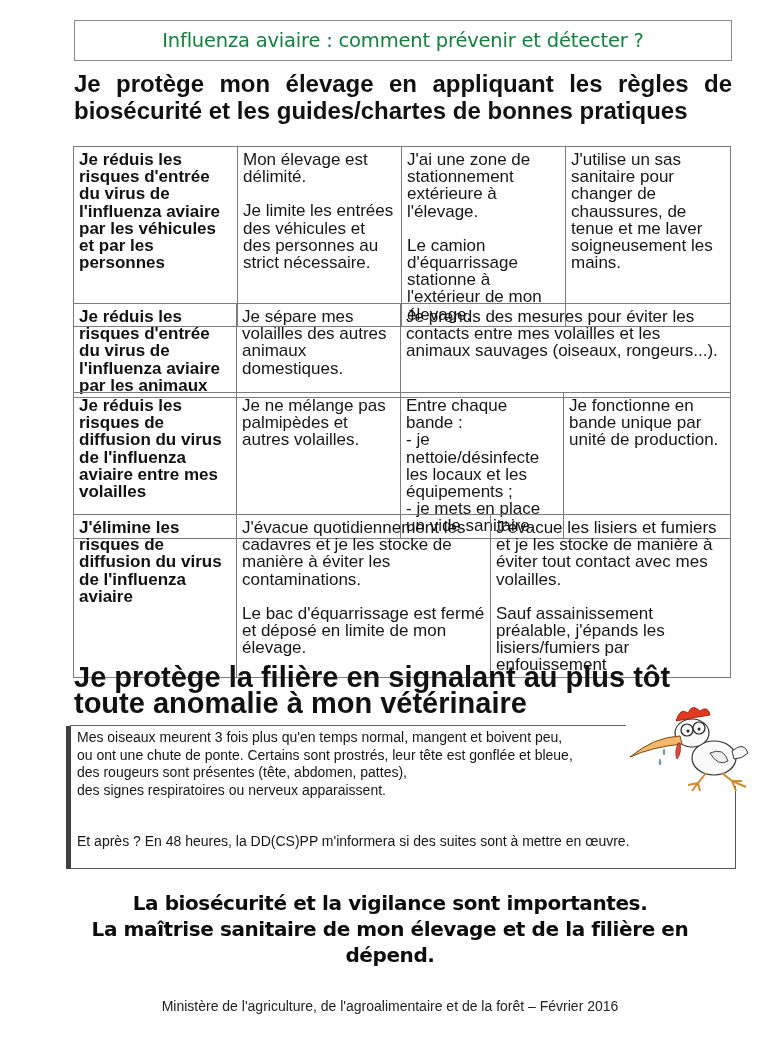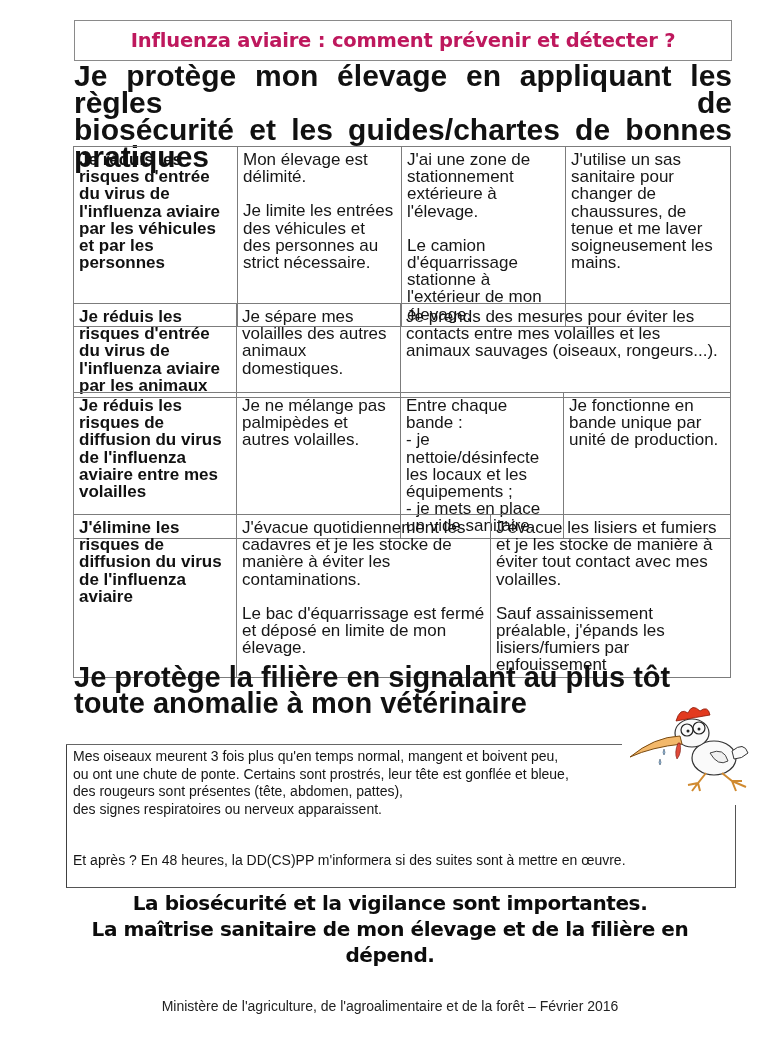--- a/index.html
+++ b/index.html
@@ -8,47 +8,47 @@
     background: #ffffff; color: #111;
     font-family: "Liberation Sans", sans-serif;
   }
   .abs { position: absolute; }
   .title-box {
     left: 74px; top: 20px; width: 658px; height: 41px;
     border: 1px solid #8a8a8a; box-sizing: border-box;
     display: flex; align-items: center; justify-content: center;
   }
   .title-box span {
-    font-family: "DejaVu Sans", sans-serif; font-weight: bold; font-size: 19.5px;
-    letter-spacing: -0.2px; color: #be185d;
+    font-family: "DejaVu Sans", sans-serif; font-weight: normal; font-size: 19.5px;
+    letter-spacing: -0.2px; color: #15803d;
   }
   .h1 {
-    left: 74px; top: 62px; width: 658px;
-    font-weight: bold; font-size: 30px; line-height: 27px;
+    left: 74px; top: 70px; width: 658px;
+    font-weight: bold; font-size: 24px; line-height: 27px;
     text-align: justify; text-align-last: left; color: #111;
   }
   .h1 .l1 { display: block; text-align: justify; text-align-last: justify; }
   table.grid {
     position: absolute; border-collapse: collapse; table-layout: fixed;
     font-size: 17px; line-height: 17.2px; color: #161616;
   }
   table.grid td {
     border: 1px solid #7c7c7c; vertical-align: top;
     padding: 4px 4px 3px 5px; box-sizing: border-box;
   }
   table.grid td.head { font-weight: bold; color: #111; }
   .gap { display: block; height: 17px; }
   .h2 {
     left: 74px; top: 664px; width: 660px;
     font-weight: bold; font-size: 29px; line-height: 26px; color: #111;
   }
   .alert {
     left: 66px; top: 726px; width: 669px; height: 143px;
-    box-sizing: border-box; border-left: 1px solid #404040; border-bottom: 1px solid #555;
-    font-size: 14px; line-height: 17.5px; color: #161616; padding: 3px 0 0 6px; margin-top: 19px;
+    box-sizing: border-box; border-left: 5px solid #404040; border-bottom: 1px solid #555;
+    font-size: 14px; line-height: 17.5px; color: #161616; padding: 3px 0 0 6px;
   }
   .alert .topline { position: absolute; left: -1px; top: -1px; width: 556px; border-top: 1px solid #666; }
   .alert .rightline { position: absolute; right: -1px; top: 60px; bottom: -1px; border-right: 1px solid #555; }
   .alert p { margin: 0; }
   .alert .sp { height: 17px; }
   .chicken { left: 624px; top: 703px; width: 140px; height: 94px; }
   .conclusion {
     left: 60px; top: 890px; width: 660px; text-align: center;
     font-family: "DejaVu Sans", sans-serif; font-weight: bold; font-size: 20px;
     line-height: 26px; letter-spacing: -0.4px; color: #0c0c0c;

